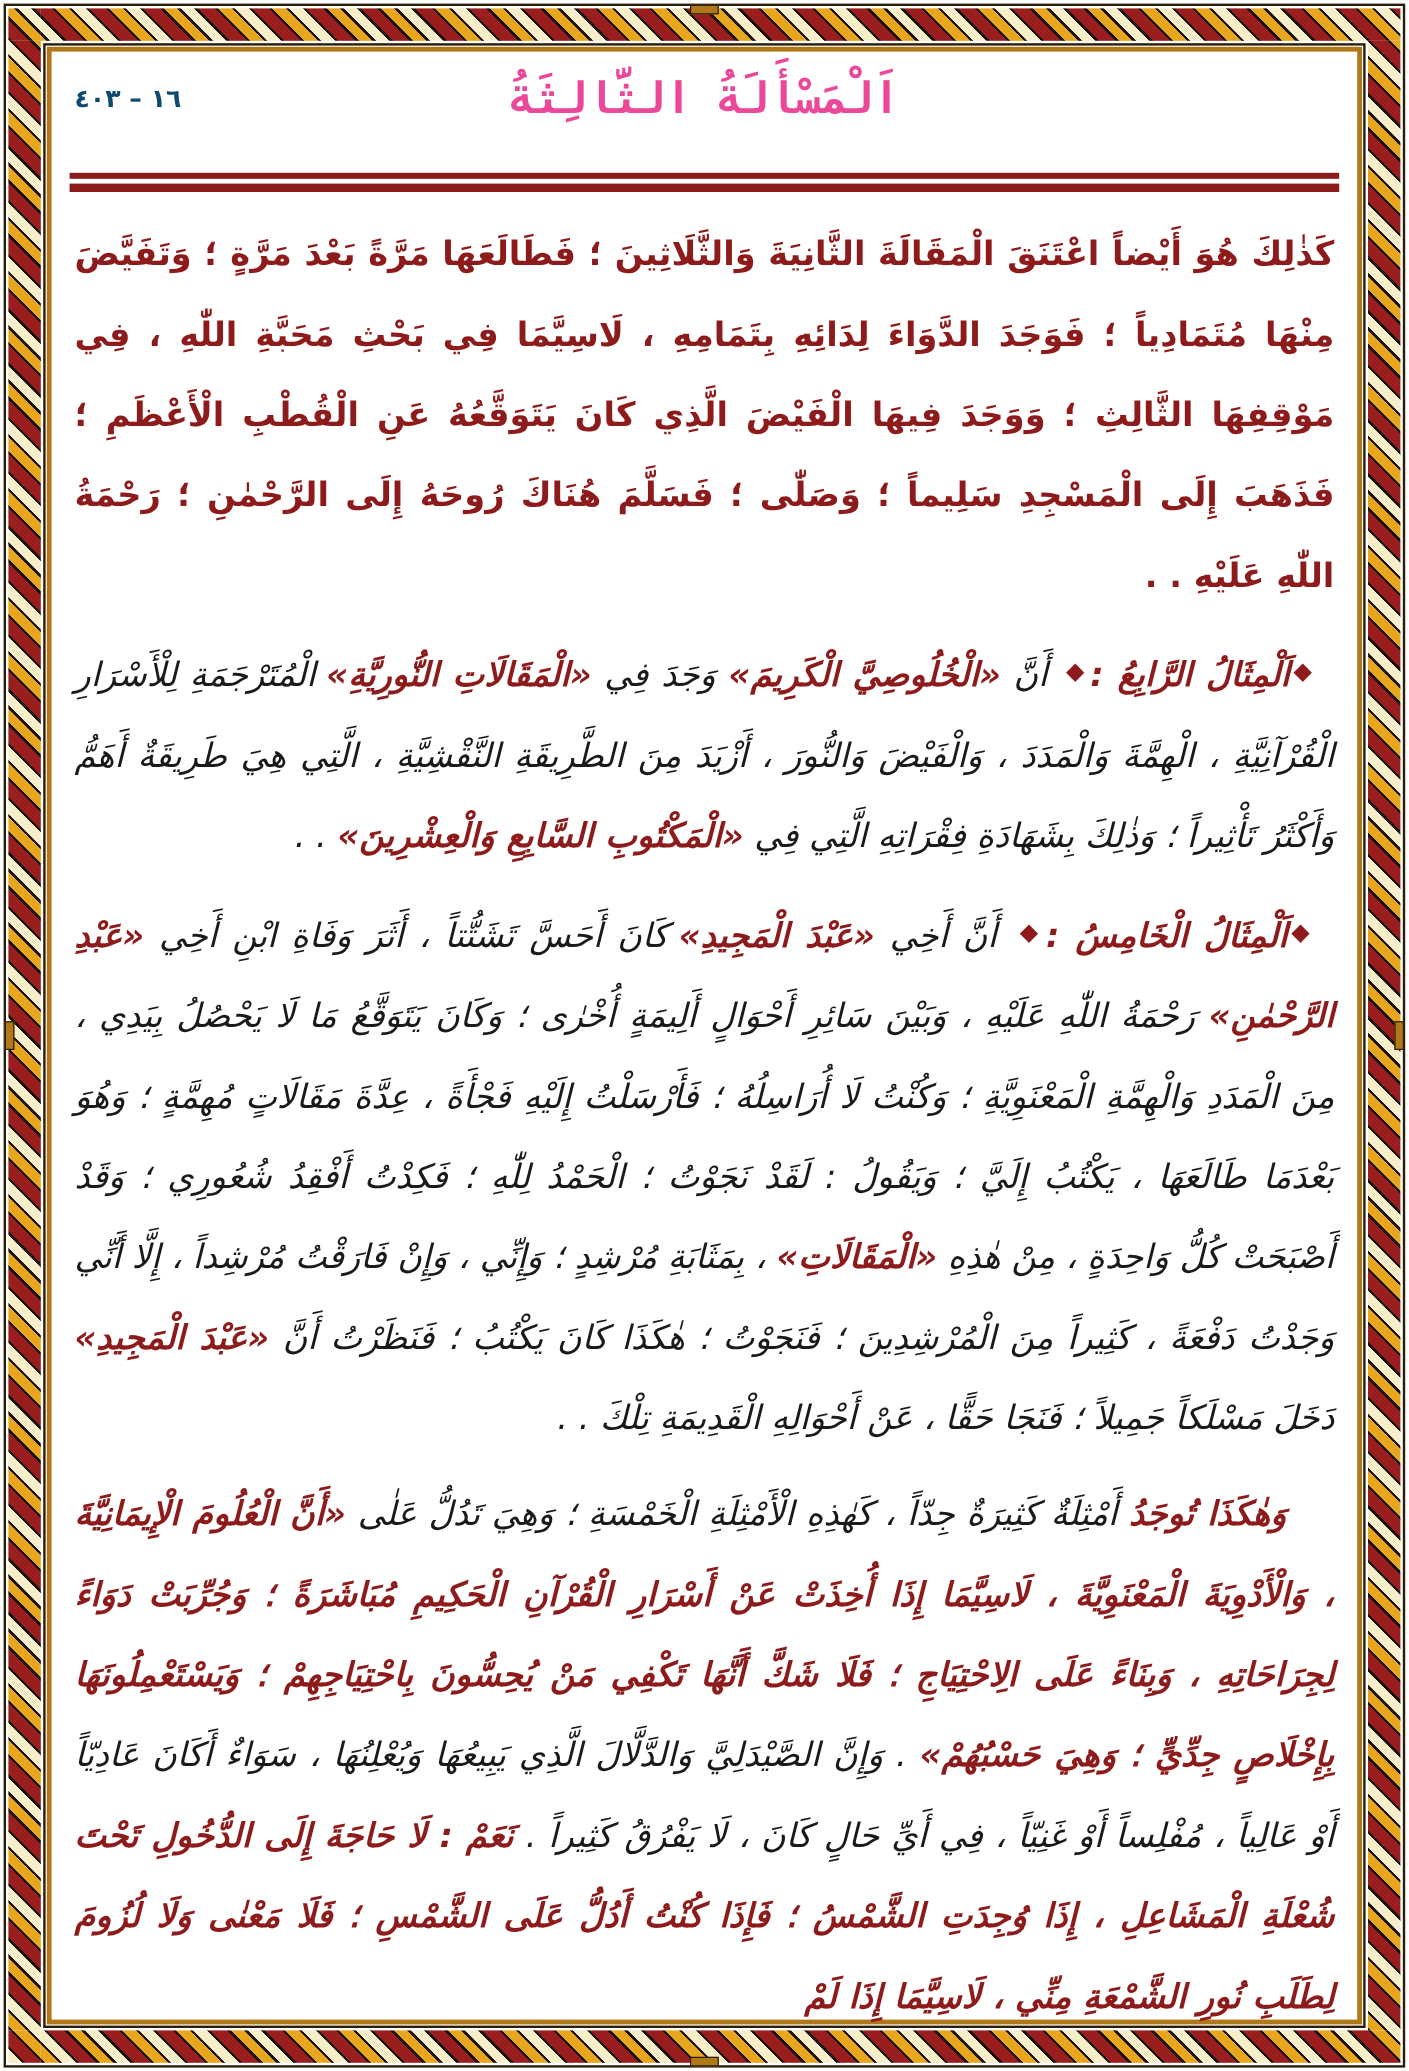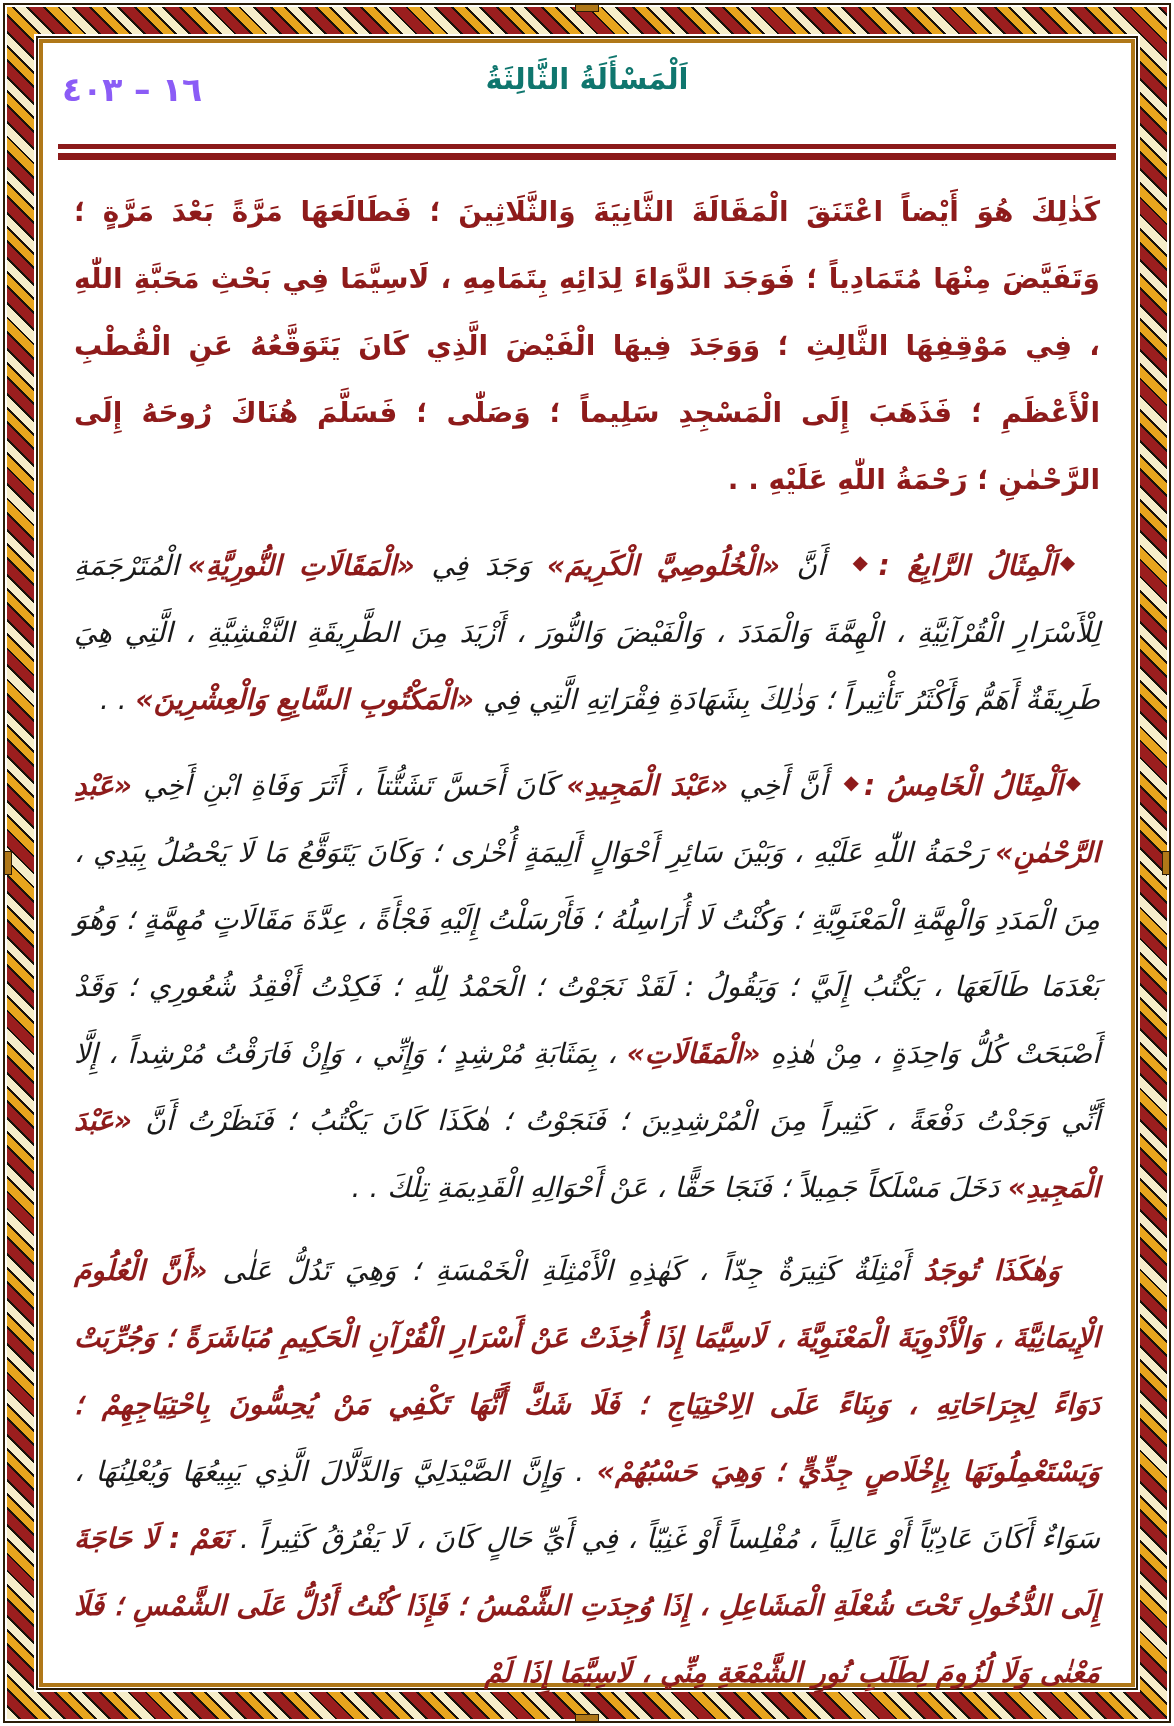--- a/index.html
+++ b/index.html
@@ -42,40 +42,40 @@
 
   
   .content {
     position: absolute;
     inset: 52px 58px 46px 58px;
     direction: rtl;
   }
   .header-row { position: relative; height: 66px; margin-top: 10px; }
   .page-number {
     position: absolute; left: 4px; top: 8px;
-    color: #8b5cf6; font-weight: bold; font-size: 33px;
+    color: #0c4a6e; font-weight: bold; font-size: 21px;
     letter-spacing: 1px;
   }
   .page-title {
     text-align: center;
-    color: #0f766e; font-weight: bold; font-size: 29px;
+    color: #ec4899; font-weight: bold; font-size: 36px; font-family: Liberation Mono, monospace;
   }
   .rules { margin-top: 16px; }
   .rule1 { height: 5px; background: #8b1a1a; }
   .rule2 { height: 7px; background: #8b1a1a; margin-top: 4px; }
 
   .body-text {
     margin-top: 18px;
     font-size: 28px;
     line-height: 67px;
     text-align: justify;
     text-align-last: right;
     color: #1a1a1a;
   }
-  .para { margin: 16px; }
+  .para { margin: 4px; }
   .para + .para { margin-top: 13px; font-style: italic; }
   .seg-red   { color: #8e1b1b; font-weight: bold; }
   .seg-black { color: #1a1a1a; font-weight: normal; }
   .seg-orn   { color: #8e1b1b; font-size: 20px; vertical-align: 6px; font-weight: bold; padding: 0 3px; }
 </style>
 </head>
 <body>
 
 <div class="page">
 

